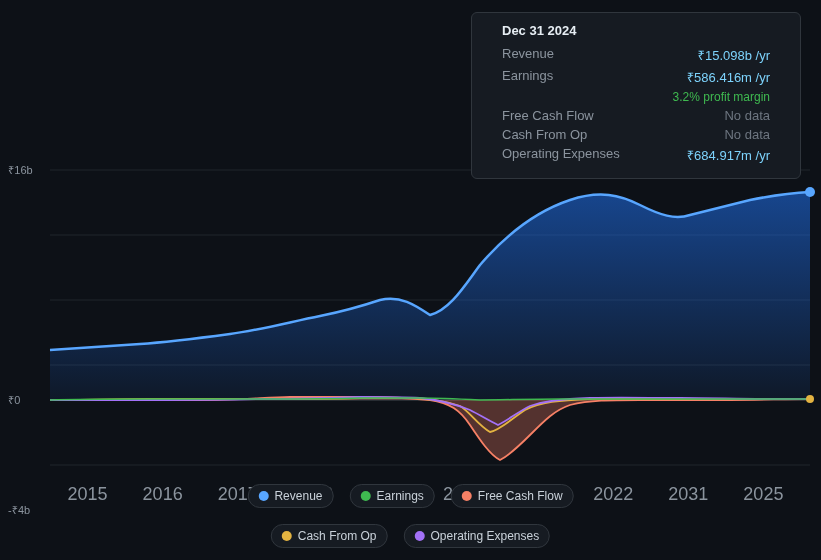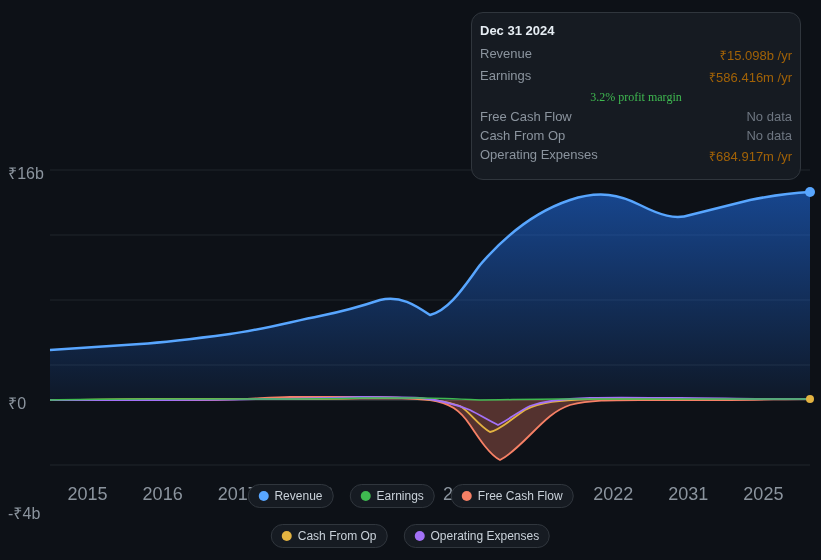--- a/index.html
+++ b/index.html
@@ -20,22 +20,22 @@
     }
 
     
     .tooltip-box {
       position: absolute;
       top: 12px;
       right: 20px;
       width: 330px;
       background: #161b22;
       border: 1px solid #30363d;
-      border-radius: 12px;
-      padding: 10px 8px;
+      border-radius: 6px;
+      padding: 10px 30px;
       z-index: 10;
       font-size: 13px;
     }
 
     .tooltip-date {
       font-size: 13px;
       font-weight: 600;
       color: #e6edf3;
       margin-bottom: 8px;
     }
@@ -47,46 +47,45 @@
       margin-bottom: 4px;
       color: #8b949e;
     }
 
     .tooltip-row .label {
       color: #8b949e;
       min-width: 120px;
     }
 
     .tooltip-row .value {
-      color: #a16207;
+      color: #7dd3fc;
       text-align: right;
     }
 
     .tooltip-row .value.no-data {
       color: #6e7681;
       margin-left: 37px;
     }
 
     .profit-margin-row {
       display: flex;
-      justify-content: center;
+      justify-content: flex-end;
       margin-bottom: 4px;
-      font-family: Liberation Serif, serif;
     }
 
     .profit-margin-text {
       color: #3fb950;
       font-size: 12px;
     }
 
     
     .y-label {
       position: absolute;
       color: #8b949e;
-      font-size: 16px;
+      font-size: 11px;
       left: 8px;
     }
 
     .y-label-top {
       top: 162px;
     }
 
     .y-label-zero {
       top: 392px;
     }

